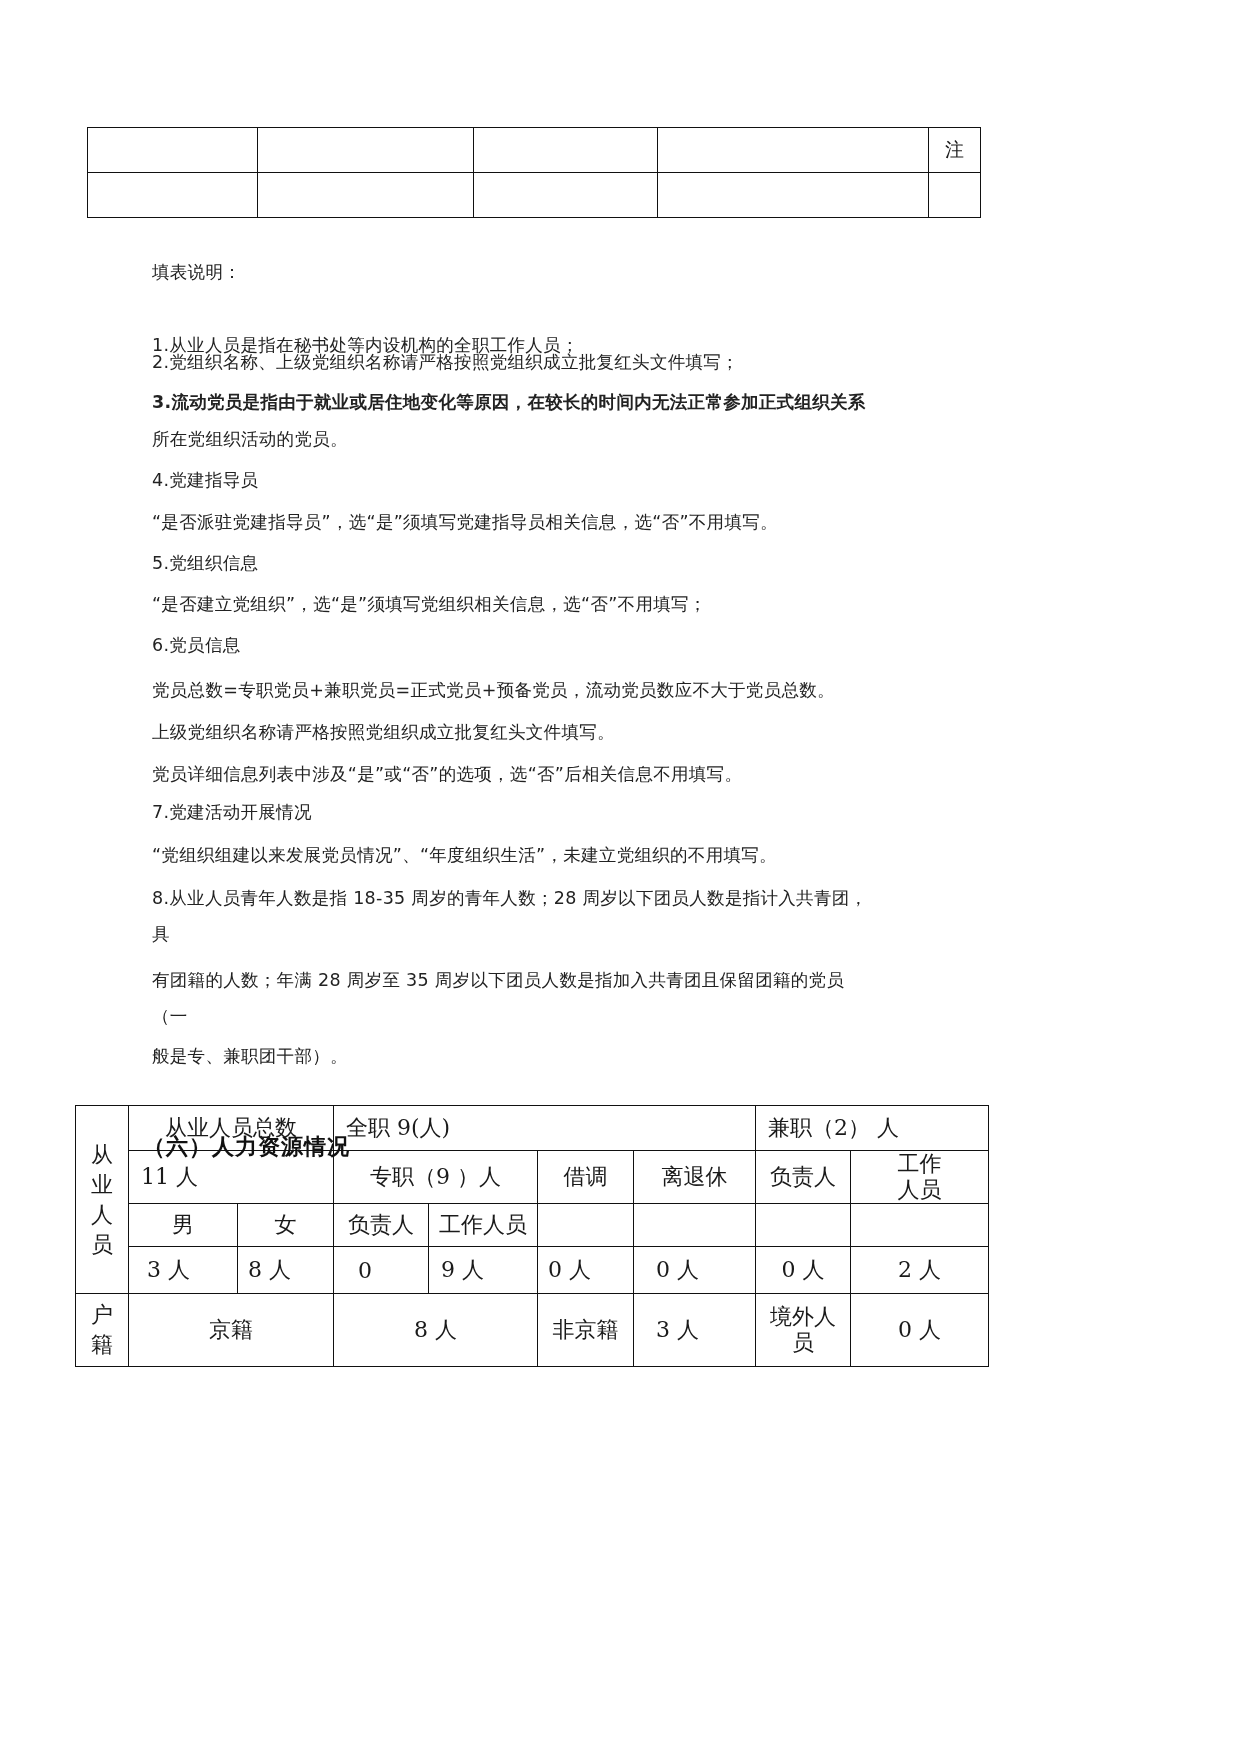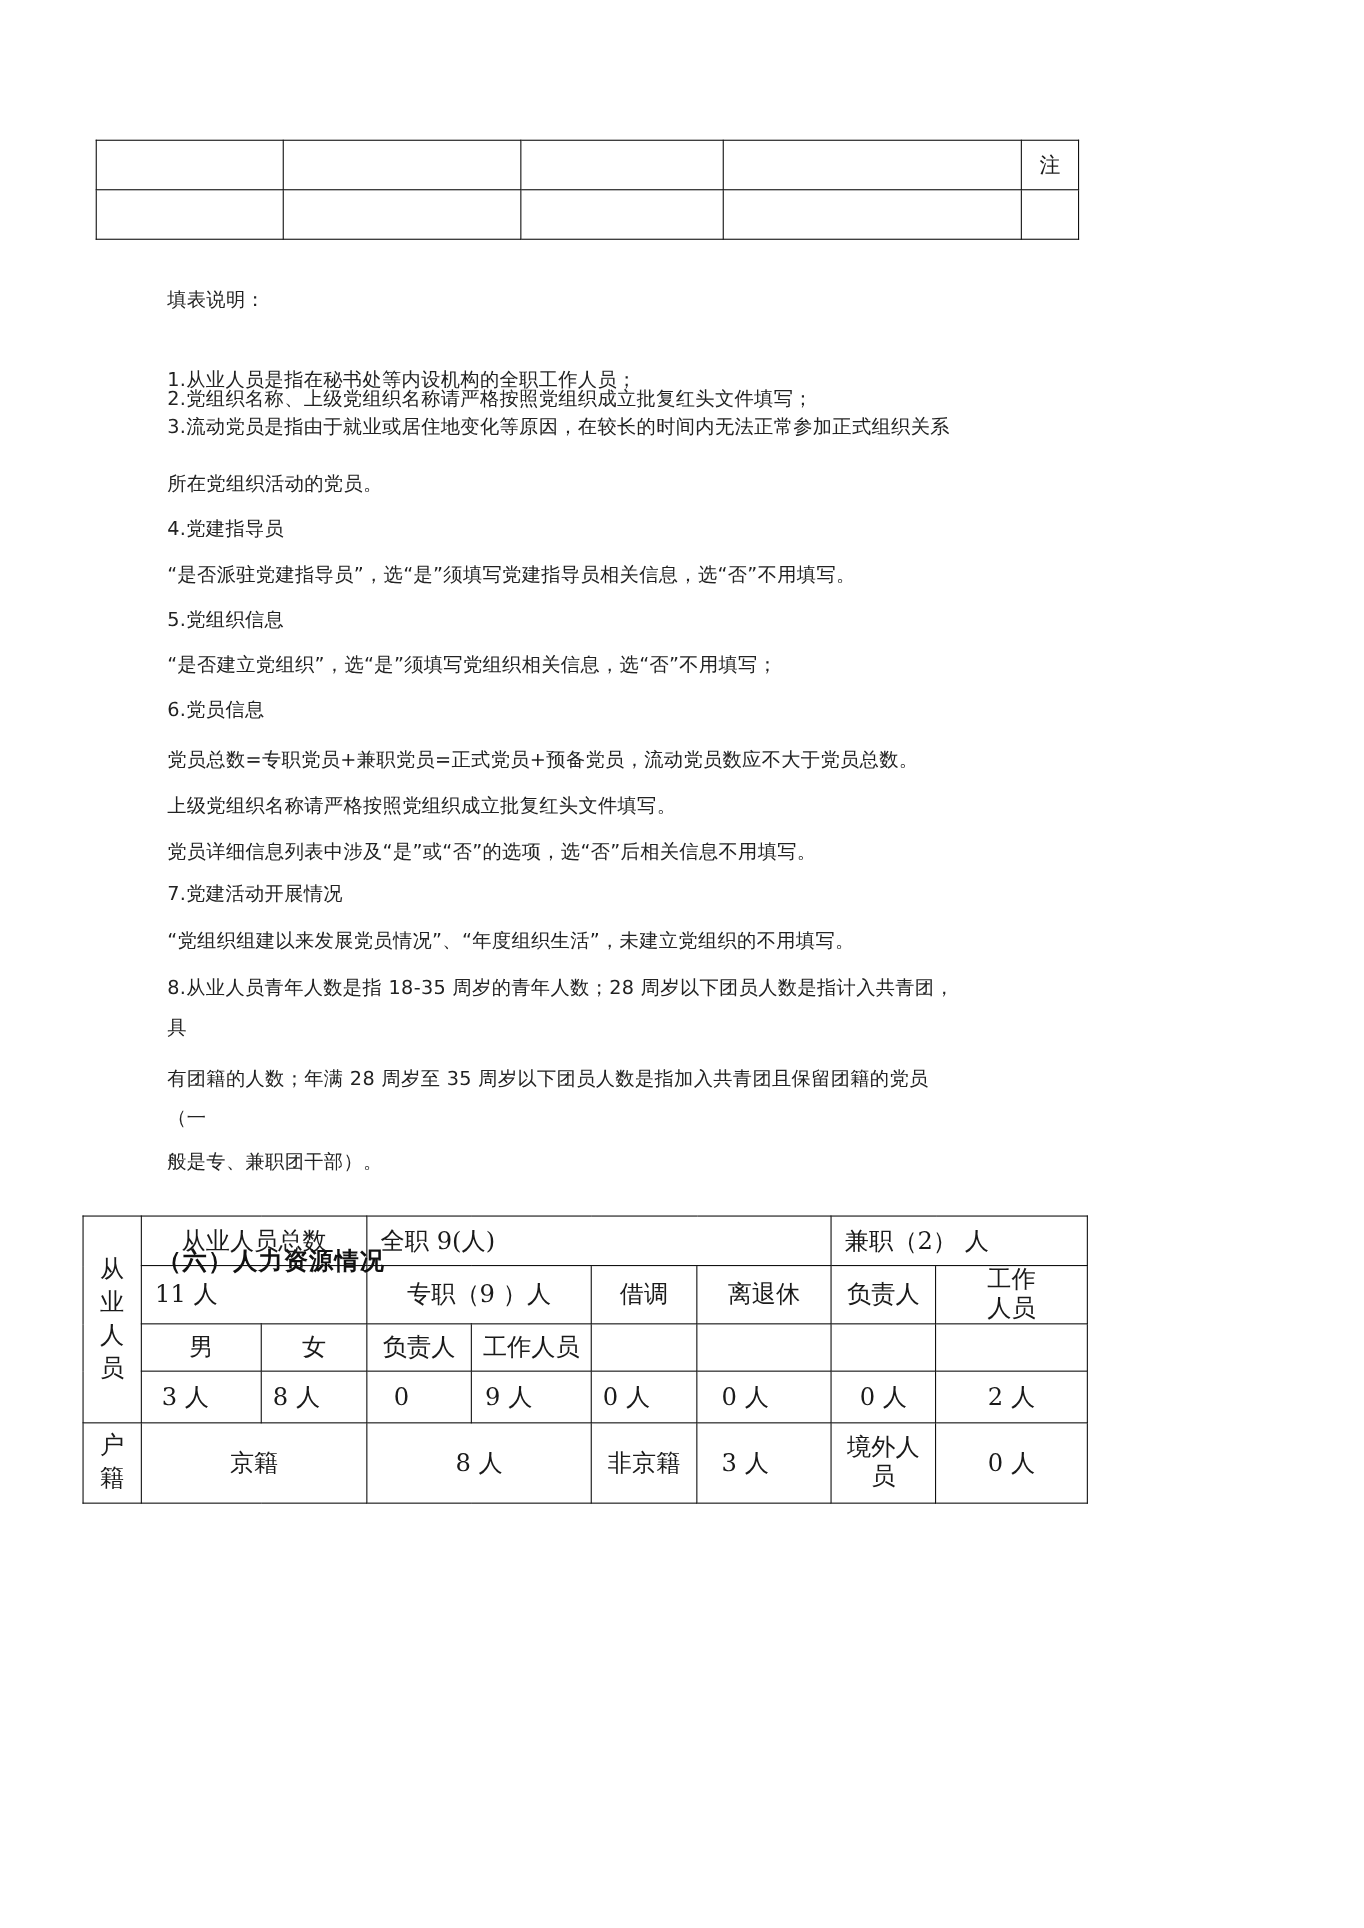--- a/index.html
+++ b/index.html
@@ -45,21 +45,21 @@
     <td></td>
     <td></td>
   </tr>
 </tbody>
   </table>
 
 <div>
   <div class="note-line" style="top:260px;">填表说明：</div>
   <div class="note-line" style="top:308px;margin-top:25px;">1.从业人员是指在秘书处等内设机构的全职工作人员；</div>
   <div class="note-line" style="top:350px;">2.党组织名称、上级党组织名称请严格按照党组织成立批复红头文件填写；</div>
-  <div class="note-line" style="top:376px;">3.流动党员是指由于就业或居住地变化等原因，在较长的时间内无法正常参加正式组织关系</div>
+  <div class="note-line" style="top:390px;font-weight:bold;">3.流动党员是指由于就业或居住地变化等原因，在较长的时间内无法正常参加正式组织关系</div>
   <div class="note-line" style="top:427px;">所在党组织活动的党员。</div>
   <div class="note-line" style="top:468px;">4.党建指导员</div>
   <div class="note-line" style="top:510px;">“是否派驻党建指导员”，选“是”须填写党建指导员相关信息，选“否”不用填写。</div>
   <div class="note-line" style="top:551px;">5.党组织信息</div>
   <div class="note-line" style="top:592px;">“是否建立党组织”，选“是”须填写党组织相关信息，选“否”不用填写；</div>
   <div class="note-line" style="top:633px;">6.党员信息</div>
   <div class="note-line" style="top:678px;">党员总数=专职党员+兼职党员=正式党员+预备党员，流动党员数应不大于党员总数。</div>
   <div class="note-line" style="top:720px;">上级党组织名称请严格按照党组织成立批复红头文件填写。</div>
   <div class="note-line" style="top:762px;text-align:right;">党员详细信息列表中涉及“是”或“否”的选项，选“否”后相关信息不用填写。</div>
   <div class="note-line" style="top:800px;">7.党建活动开展情况</div>

